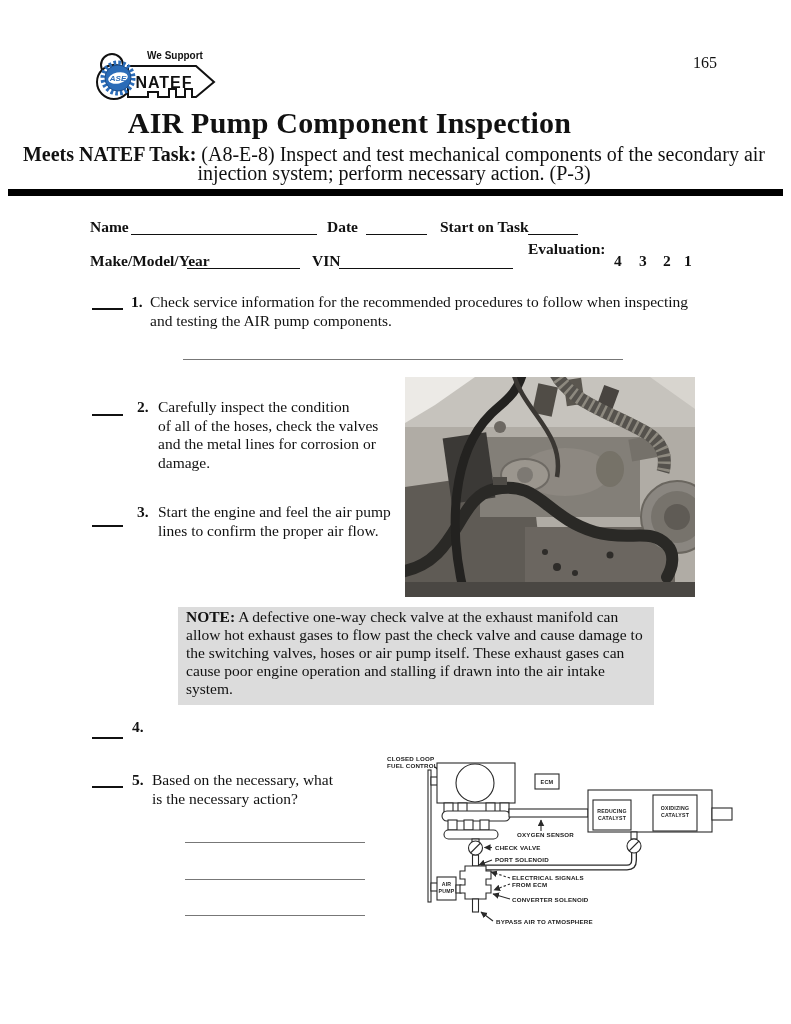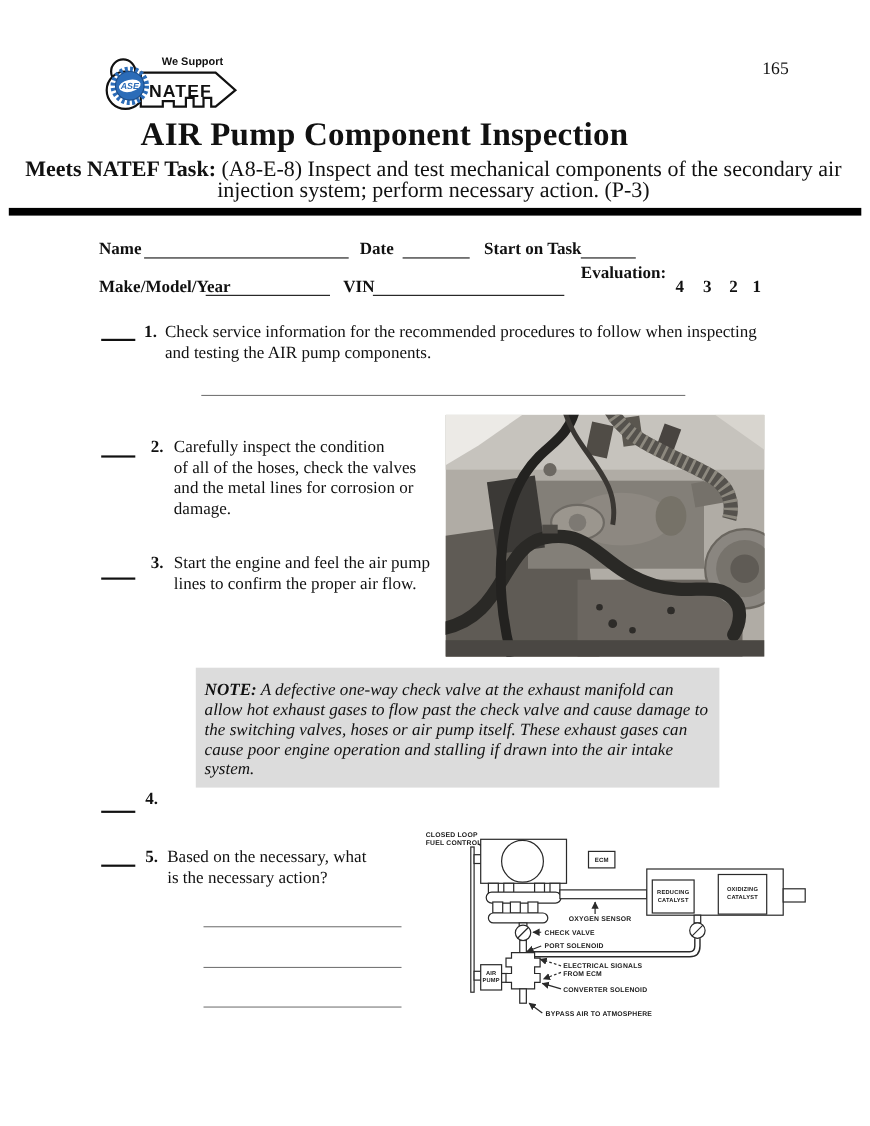--- a/index.html
+++ b/index.html
@@ -11,21 +11,21 @@
          font-size:30px;font-weight:bold;letter-spacing:.2px;}
   .sub{position:absolute;left:0;width:788px;text-align:center;font-size:20px;}
   .sub b{font-weight:bold;}
   .rule{position:absolute;left:8px;top:189px;width:775px;height:7px;background:#000;}
   .flabel{position:absolute;font-size:15.5px;font-weight:bold;white-space:nowrap;}
   .blank{position:absolute;height:16px;border-bottom:1.6px solid #111;}
   .ansline{position:absolute;height:15px;border-bottom:1.5px solid #777;}
   .tnum{position:absolute;font-size:15.5px;font-weight:bold;}
   .ttext{position:absolute;font-size:15.5px;line-height:18.5px;}
   .note{position:absolute;left:178px;top:607px;width:458px;background:#dcdcdc;
-        padding:12px 10px 7px 8px;font-size:15.5px;line-height:18px;font-style:italic;}
+        padding:1px 10px 7px 8px;font-size:15.5px;line-height:18px;}
   .note b{font-weight:bold;}
   .dlbl{font:600 6.2px "Liberation Sans",sans-serif;fill:#1a1a1a;letter-spacing:.2px;}
   .dlbl-c{text-anchor:middle;}
   .dstroke{stroke:#2a2a2a;stroke-width:1.1;fill:#ffffff;}
   .dline{stroke:#2a2a2a;stroke-width:1.1;fill:none;}
   svg text{user-select:none;}
 </style>
 </head>
 <body>
 

